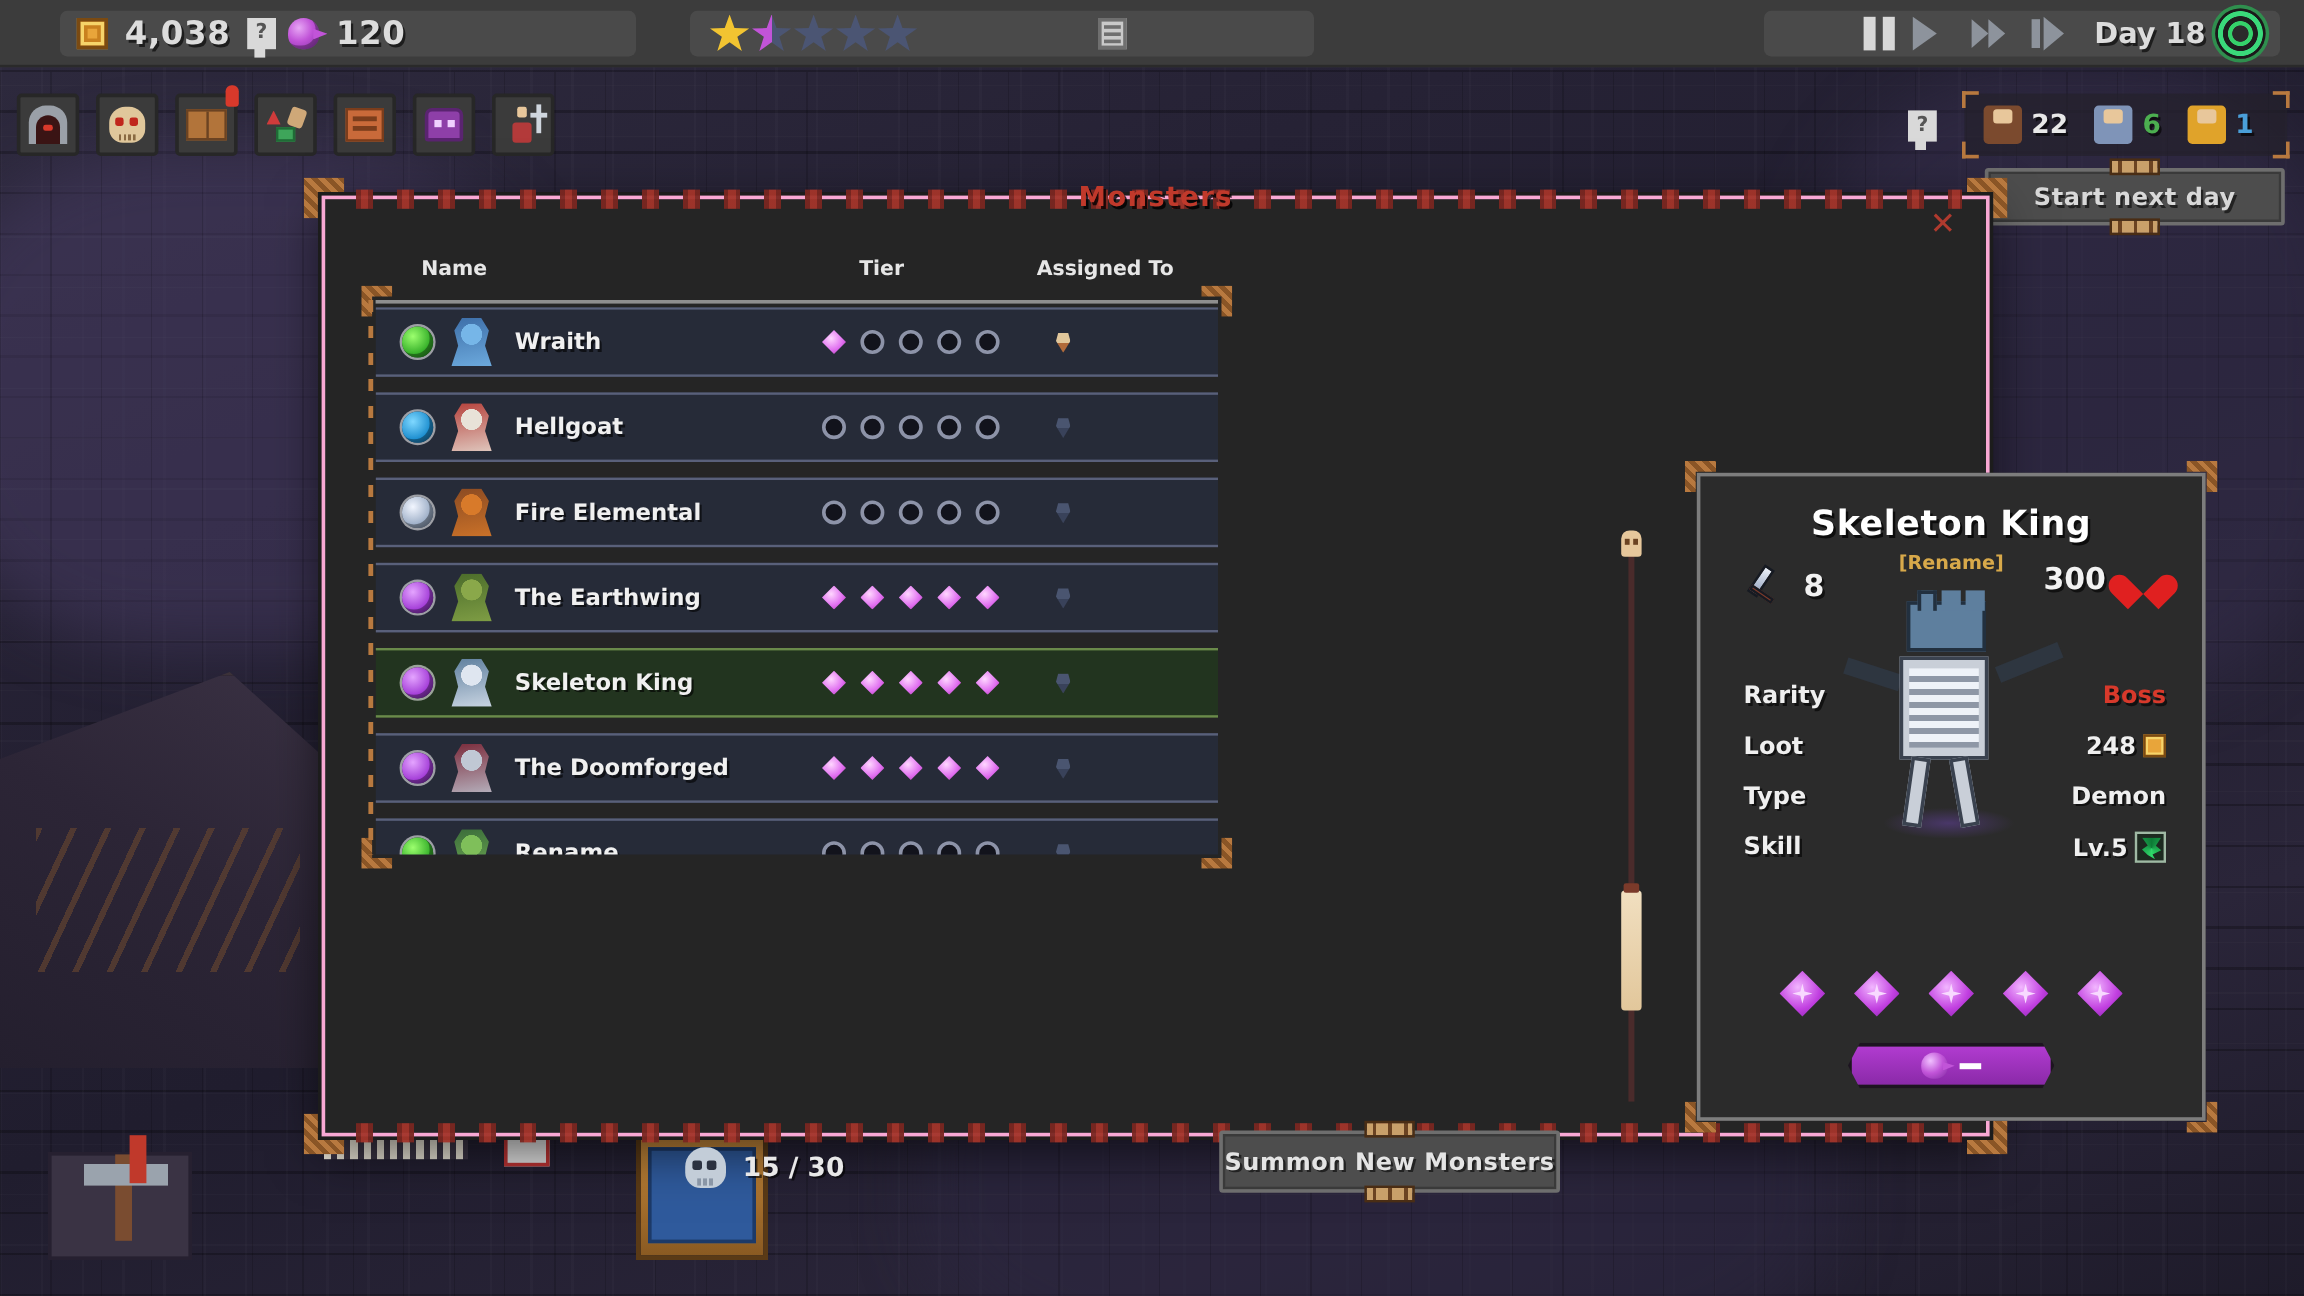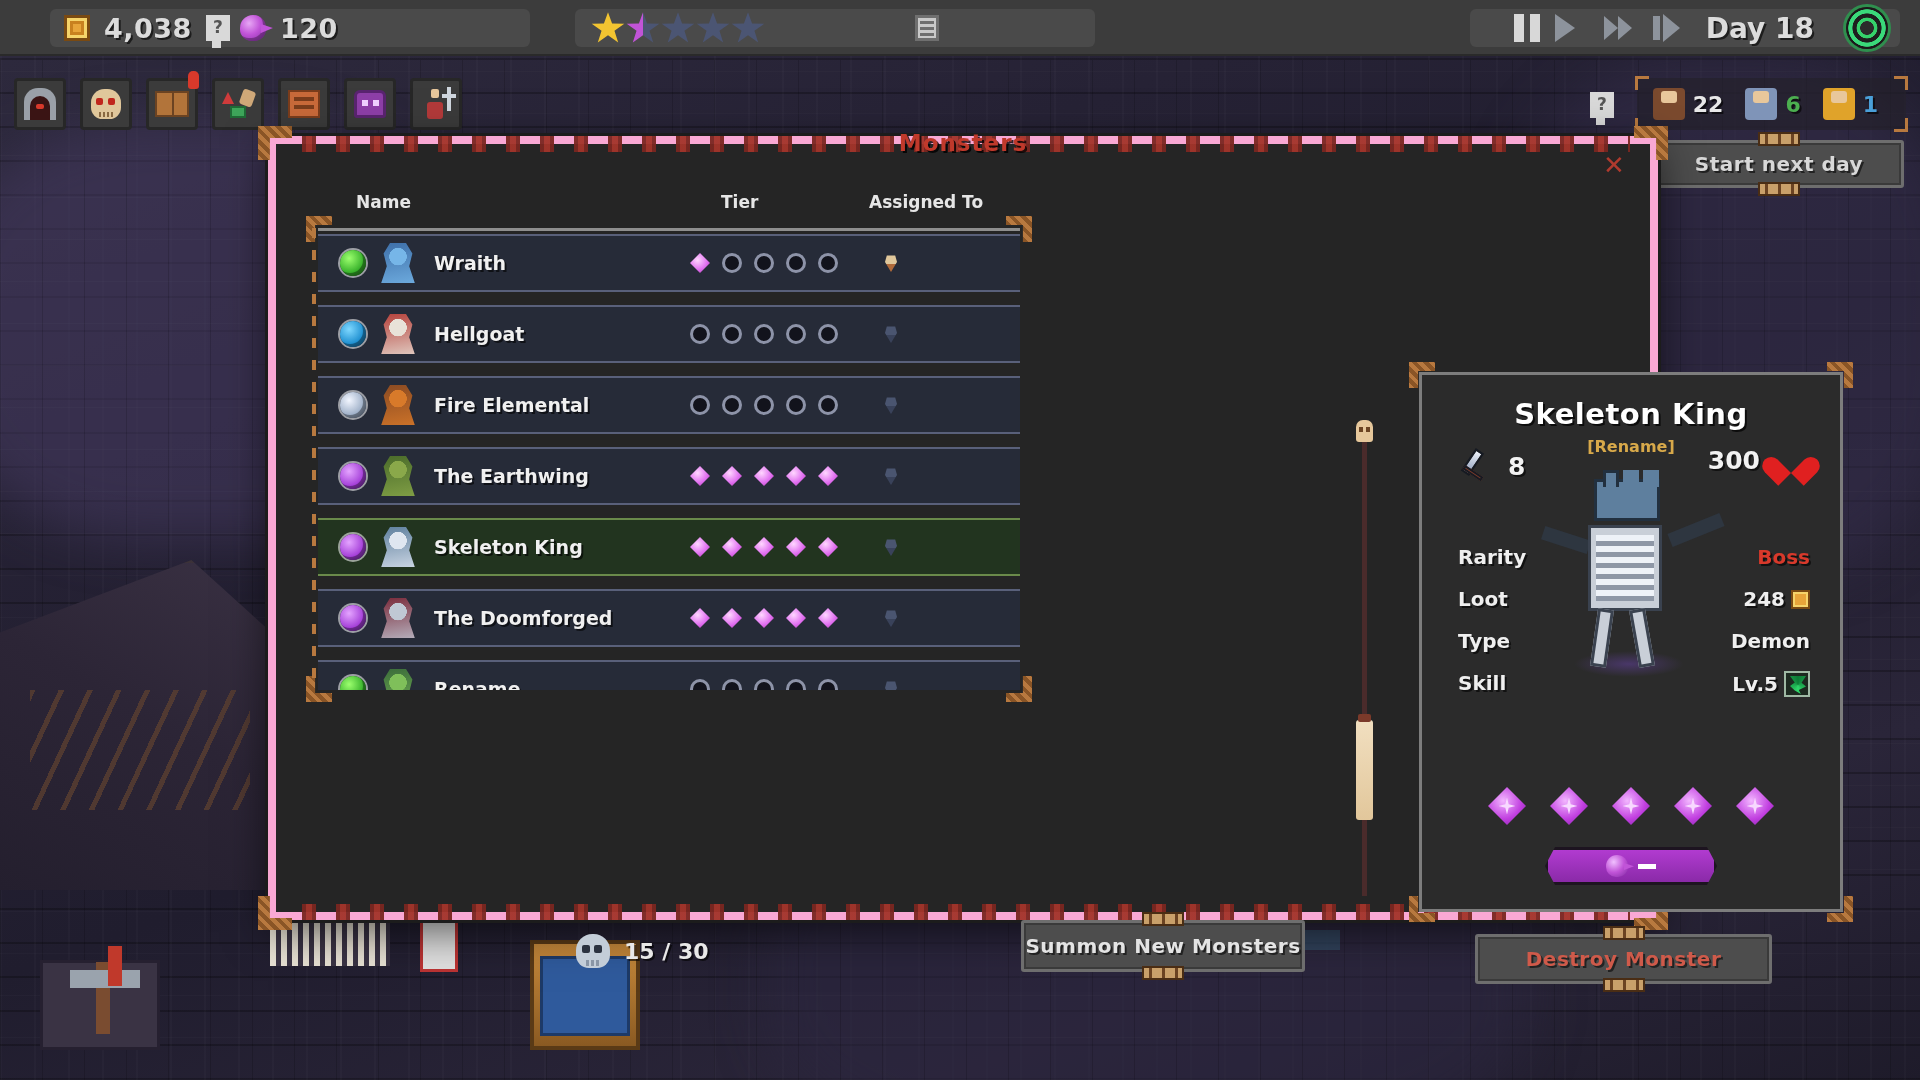--- a/index.html
+++ b/index.html
@@ -101,21 +101,21 @@
   .tb-play i { display:block; width:0; height:0; border-left:20px solid #8d939c;
     border-top:14px solid transparent; border-bottom:14px solid transparent; }
   .tb-ff i { display:block; width:0; height:0; border-left:14px solid #8d939c;
     border-top:12px solid transparent; border-bottom:12px solid transparent;
     box-shadow: none; position:relative; }
   .tb-ff i::after { content:''; position:absolute; left:0; top:-12px; width:0; height:0;
     border-left:14px solid #8d939c; border-top:12px solid transparent; border-bottom:12px solid transparent; }
   .tb-step i { display:block; width:7px; height:24px; background:#8d939c; position:relative; }
   .tb-step i::after { content:''; position:absolute; left:10px; top:-2px; width:0; height:0;
     border-left:17px solid #8d939c; border-top:14px solid transparent; border-bottom:14px solid transparent; }
-  .daylbl { color:#dcdcdc; font-size:28px; font-weight:bold; margin: 0 32px 0 26px;
+  .daylbl { color:#dcdcdc; font-size:24px; font-weight:bold; margin: 0 8px 0 26px;
     text-shadow: 2px 2px 0 rgba(0,0,0,.6); }
   .gear {
     width: 42px; height: 42px; border-radius:50%;
     background: radial-gradient(circle, #2b2b2b 0 22%, #35d16a 24% 34%, #1e1e1e 36% 48%, #3ad97a 50% 62%, #1a1a1a 64% 100%);
     box-shadow: 0 0 0 3px #2f8f4e;
   }
 
   
   .toolbar { position: absolute; left: 14px; top: 78px; display: flex; gap: 14px; z-index: 25; }
   .tool {
@@ -182,22 +182,22 @@
   .gbtn .bone { position:absolute; left:50%; transform:translateX(-50%); width:42px; height:14px;
     background: repeating-linear-gradient(90deg,#c9a06a 0 5px, #6b4322 5px 8px, #c9a06a 8px 13px);
     border:2px solid #4a2d14; }
   .gbtn .bone.top { top:-11px; } .gbtn .bone.bot { bottom:-11px; }
 
   .startday { position:absolute; right:16px; top:140px; width:250px; height:48px; z-index:25; }
   .startday .lbl { color:#d8d8d8; font-size:20px; }
 
   
   .modal {
-    position:absolute; left:268px; top:136px; width:1390px; height:784px; z-index:40;
-    background:#252525; border:8px solid #f9a8d4;
+    position:absolute; left:268px; top:163px; width:1390px; height:784px; z-index:40;
+    background:#252525; border:3px solid #f9a8d4;
     box-shadow: 0 0 0 3px #1c1c1c, 0 12px 40px rgba(0,0,0,.6);
   }
   .modal-title {
     position:absolute; left:0; right:0; top:-14px; text-align:center;
     color:#c0392b; font-size:23px; font-weight:bold; letter-spacing:1px;
     text-shadow:2px 2px 0 rgba(0,0,0,.8);
   }
   .bat-strip { position:absolute; left:20px; right:20px; height:16px;
     background: repeating-linear-gradient(90deg,
       transparent 0 6px, #7a2620 6px 10px, #a3342a 10px 16px, #7a2620 16px 20px, transparent 20px 34px);
@@ -725,19 +725,14 @@
           <div class="lgem"></div>
           <div class="lgem"></div>
         </div>
 
       <div class="cost-btn">
         <span class="cost-soul"></span>
         <span class="cost-dash"></span>
       </div>
     </div>
 
-    <div class="gbtn destroy">
-      <span class="bone top"></span>
-      <span class="lbl">Destroy Monster</span>
-      <span class="bone bot"></span>
-    </div>
   </div>
 </div>
 
 </body></html>

